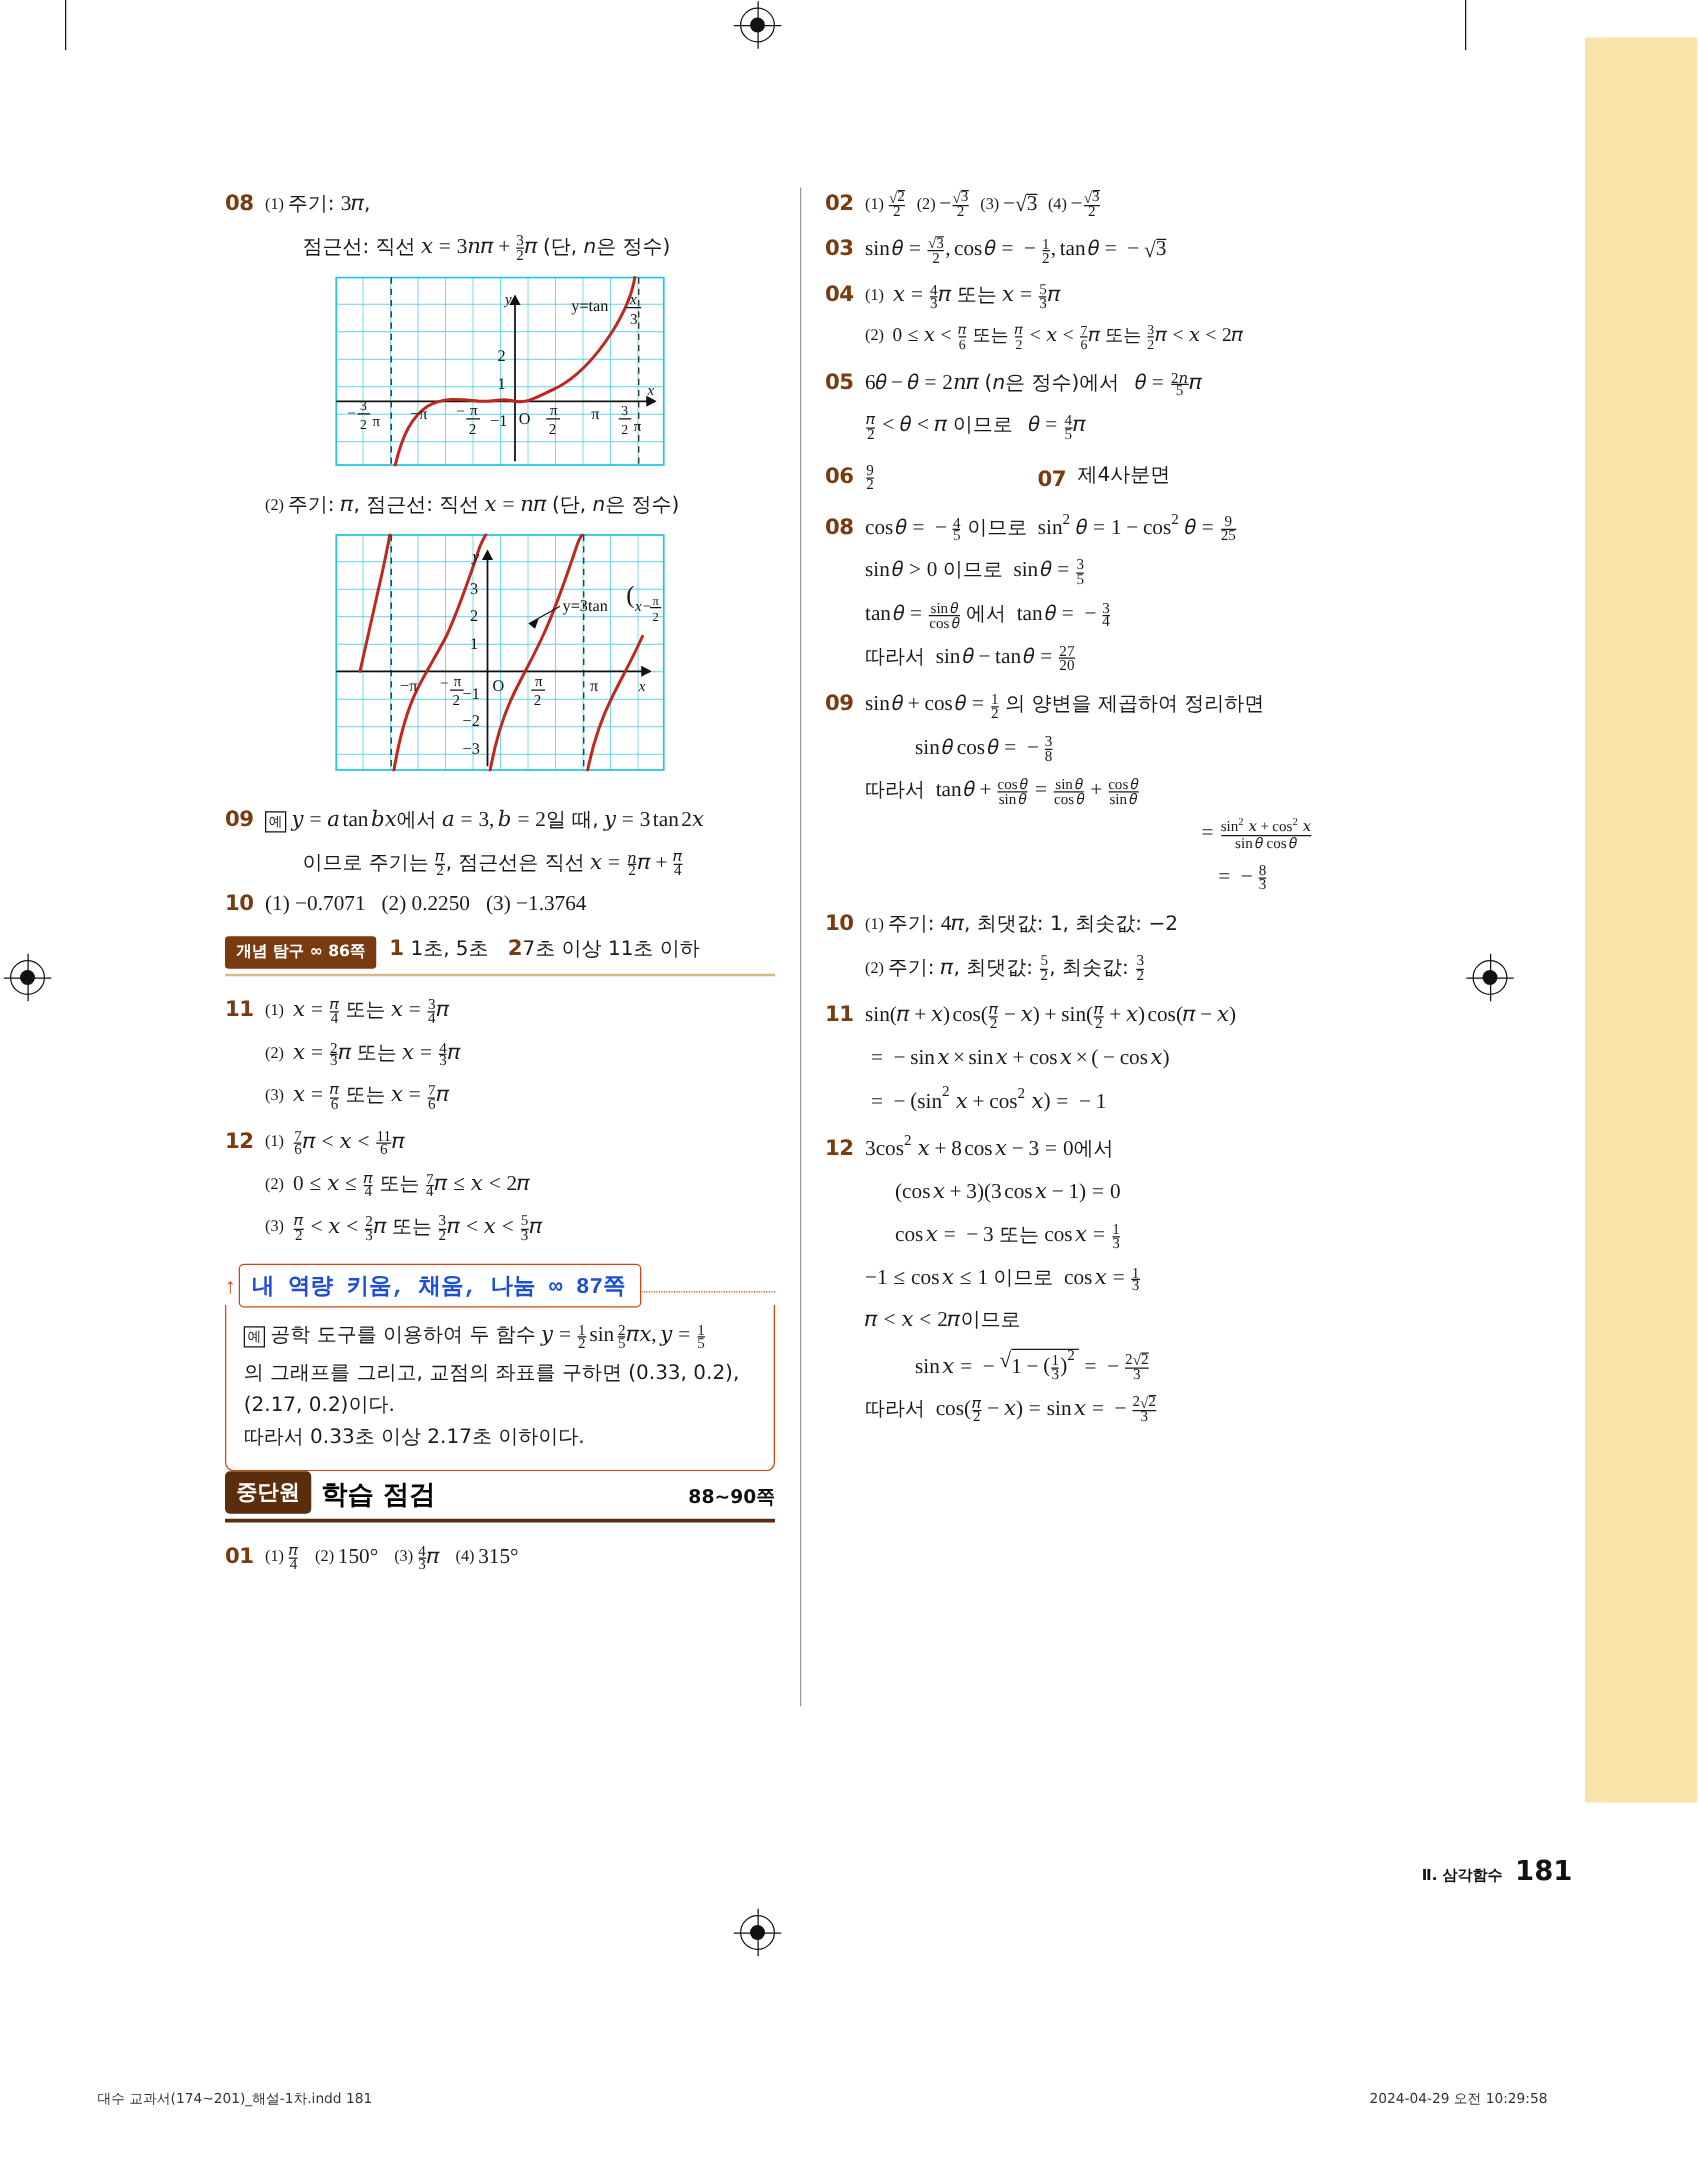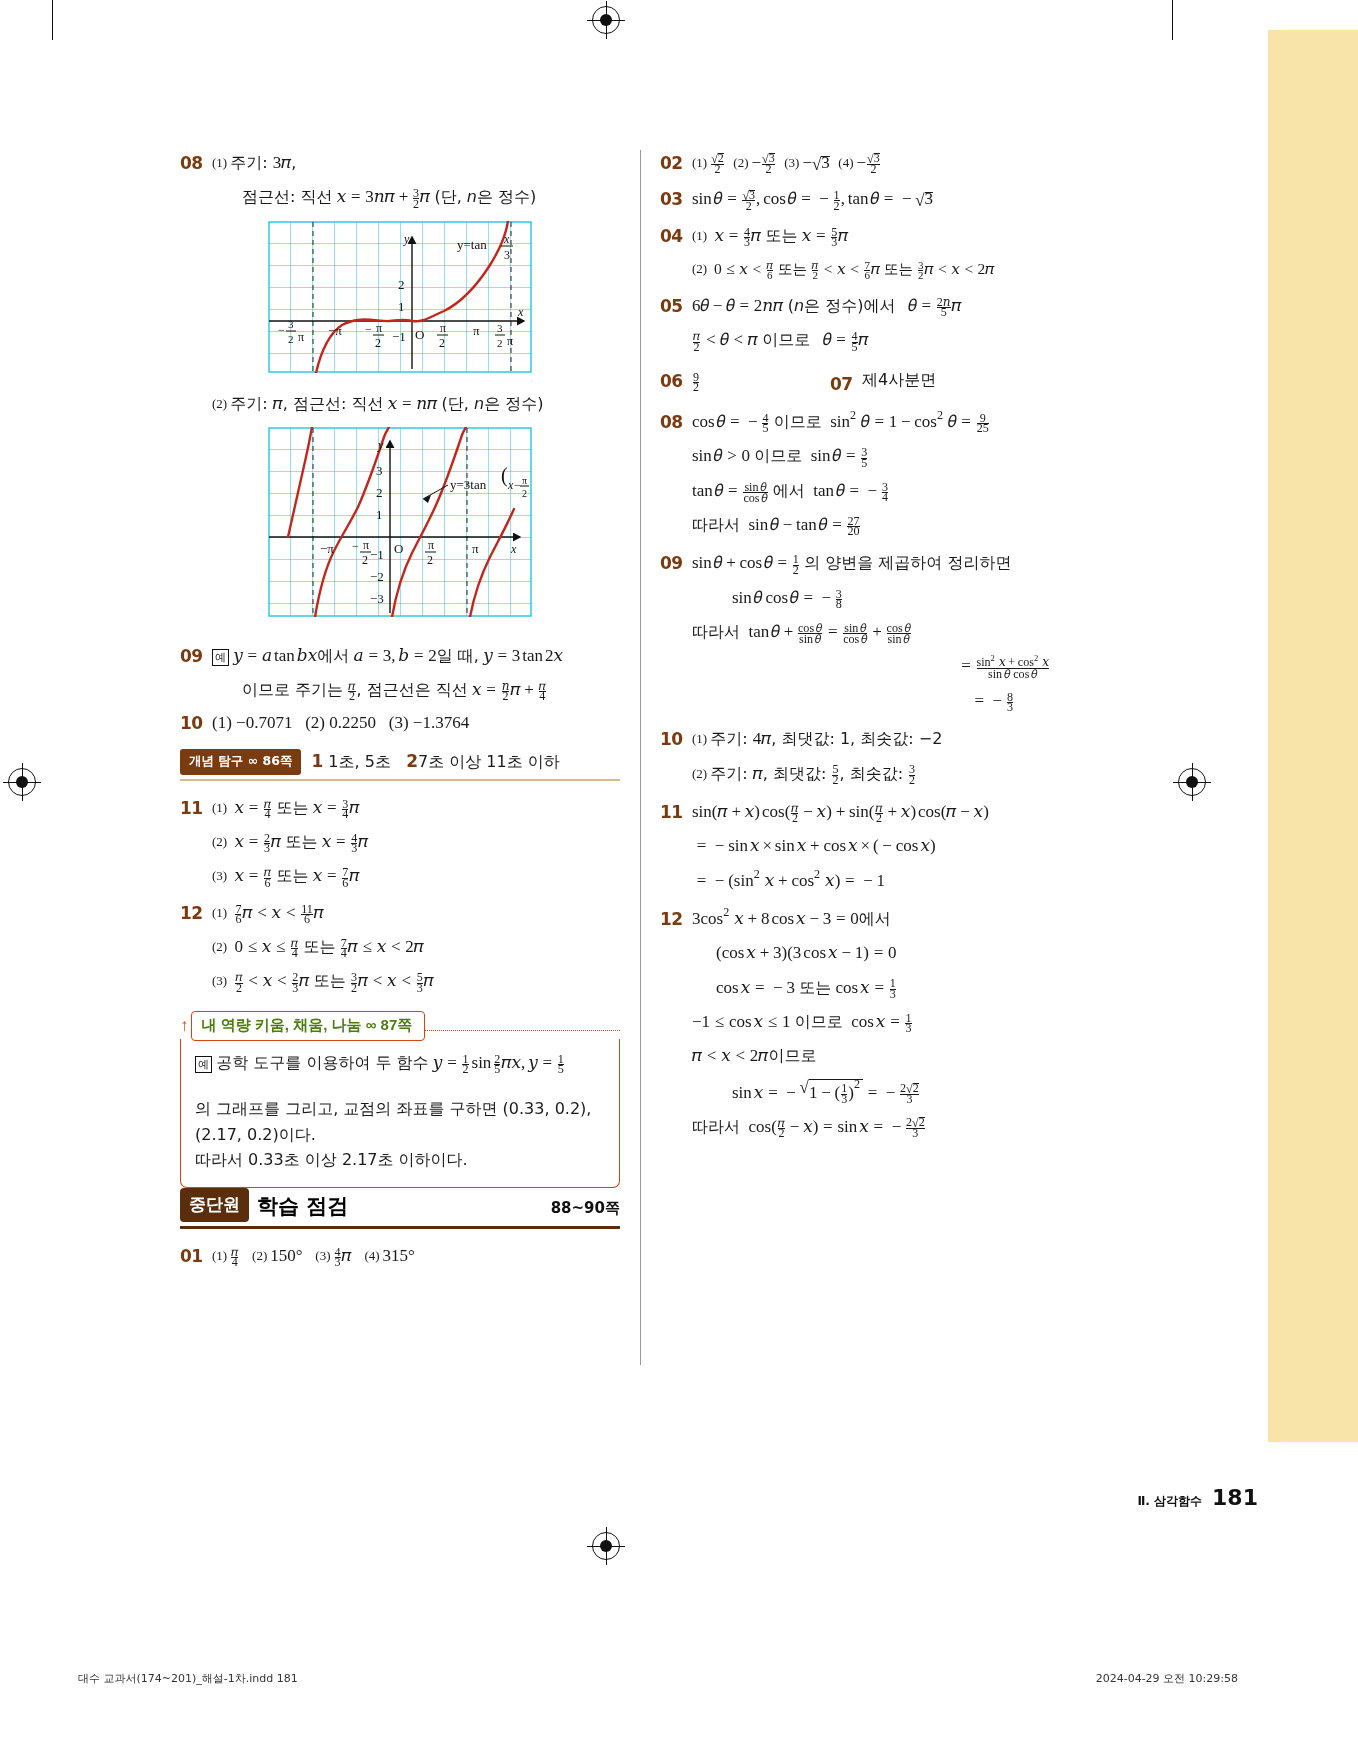--- a/index.html
+++ b/index.html
@@ -38,35 +38,35 @@
   .paren{font-size:13px;vertical-align:1px;padding-right:3px;}
 
   math{font-family:"Liberation Serif","DejaVu Serif",serif;font-size:17px;}
   .kr{font-family:"DejaVu Sans","Liberation Sans",sans-serif;font-size:16px;}
   .mi{font-style:italic;}
 
   
   .graph{margin:10px 0 10px 56px;}
 
   
-  .badge-row{display:flex;align-items:center;margin:12px 0 14px 0;position:relative;}
+  .badge-row{display:flex;align-items:flex-start;margin:12px 0 14px 0;position:relative;}
   .badge{
     background:#7a3b10;color:#fff;border-radius:3px;
     font-family:"DejaVu Sans","Liberation Sans",sans-serif;
     font-weight:bold;font-size:12.5px;padding:4px 9px 5px 9px;white-space:nowrap;
   }
   .badge-text{font-family:"DejaVu Sans","Liberation Sans",sans-serif;font-size:16px;margin-left:10px;white-space:nowrap;}
   .badge-text b{color:#7a3b10;font-size:17px;}
 
   .cap-box{margin-top:16px;position:relative;}
   .cap-head{display:flex;align-items:center;}
   .cap-arrow{color:#d2450f;font-size:17px;font-weight:bold;margin-right:2px;line-height:1;}
   .cap-label{
-    border:1.6px solid #d2450f;border-radius:4px;color:#4d7c0f;
-    font-family:Liberation Sans, sans-serif;font-weight:bold;font-size:15px;
+    border:1.6px solid #d2450f;border-radius:4px;color:#1d4ed8;
+    font-family:Liberation Mono, monospace;font-weight:bold;font-size:18px;
     padding:4px 12px 5px 10px;white-space:nowrap;background:#fff;
   }
   .cap-dash{flex:1;border-top:1.6px dotted #d2450f;margin-top:10px;}
   .cap-body{
     border-left:1.6px solid #d2450f;border-right:1.6px solid #d2450f;border-bottom:1.6px solid #d2450f;
     border-bottom-left-radius:7px;border-bottom-right-radius:7px;border-top:0;
     padding:10px 14px 14px 14px;margin-top:-2px;font-size:17px;line-height:1.6;
   }
 
   
@@ -555,21 +555,21 @@
             <mi class="mi">x</mi>
             <mo>,</mo>
           <mi class="mi">y</mi>
             <mo>=</mo>
             <mfrac>
               <mn>1</mn>
               <mn>5</mn>
             </mfrac>
         </math>
       </div>
-      <div class="kr" style="margin-top:20px;">의 그래프를 그리고, 교점의 좌표를 구하면 (0.33, 0.2),</div>
+      <div class="kr" style="margin-top:4px;">의 그래프를 그리고, 교점의 좌표를 구하면 (0.33, 0.2),</div>
       <div class="kr">(2.17, 0.2)이다.</div>
       <div class="kr">따라서 0.33초 이상 2.17초 이하이다.</div>
     </div>
   </div>
 
   <div class="sec">
     <span class="sec-tag">중단원</span>
     <span class="sec-title">학습 점검</span>
     <span class="sec-pages">88~90쪽</span>
   </div>

